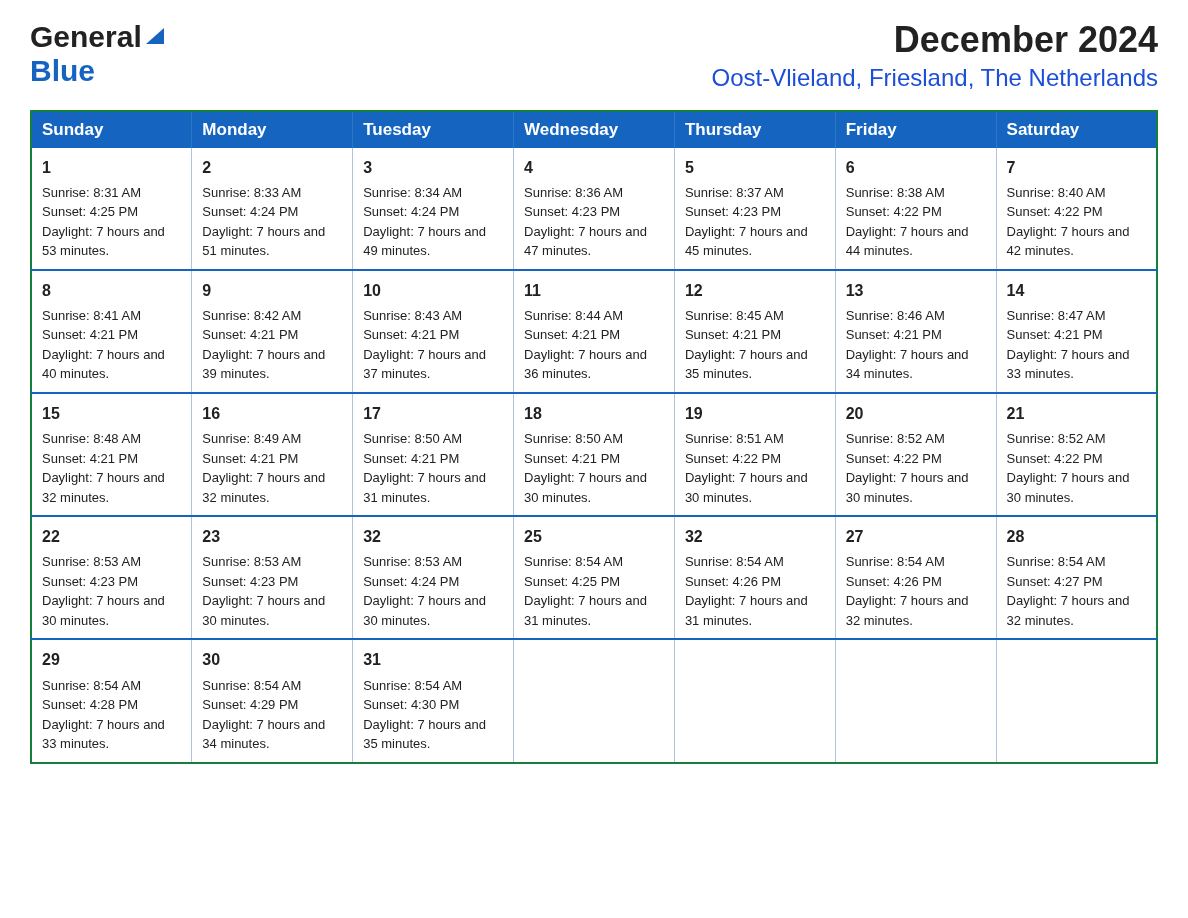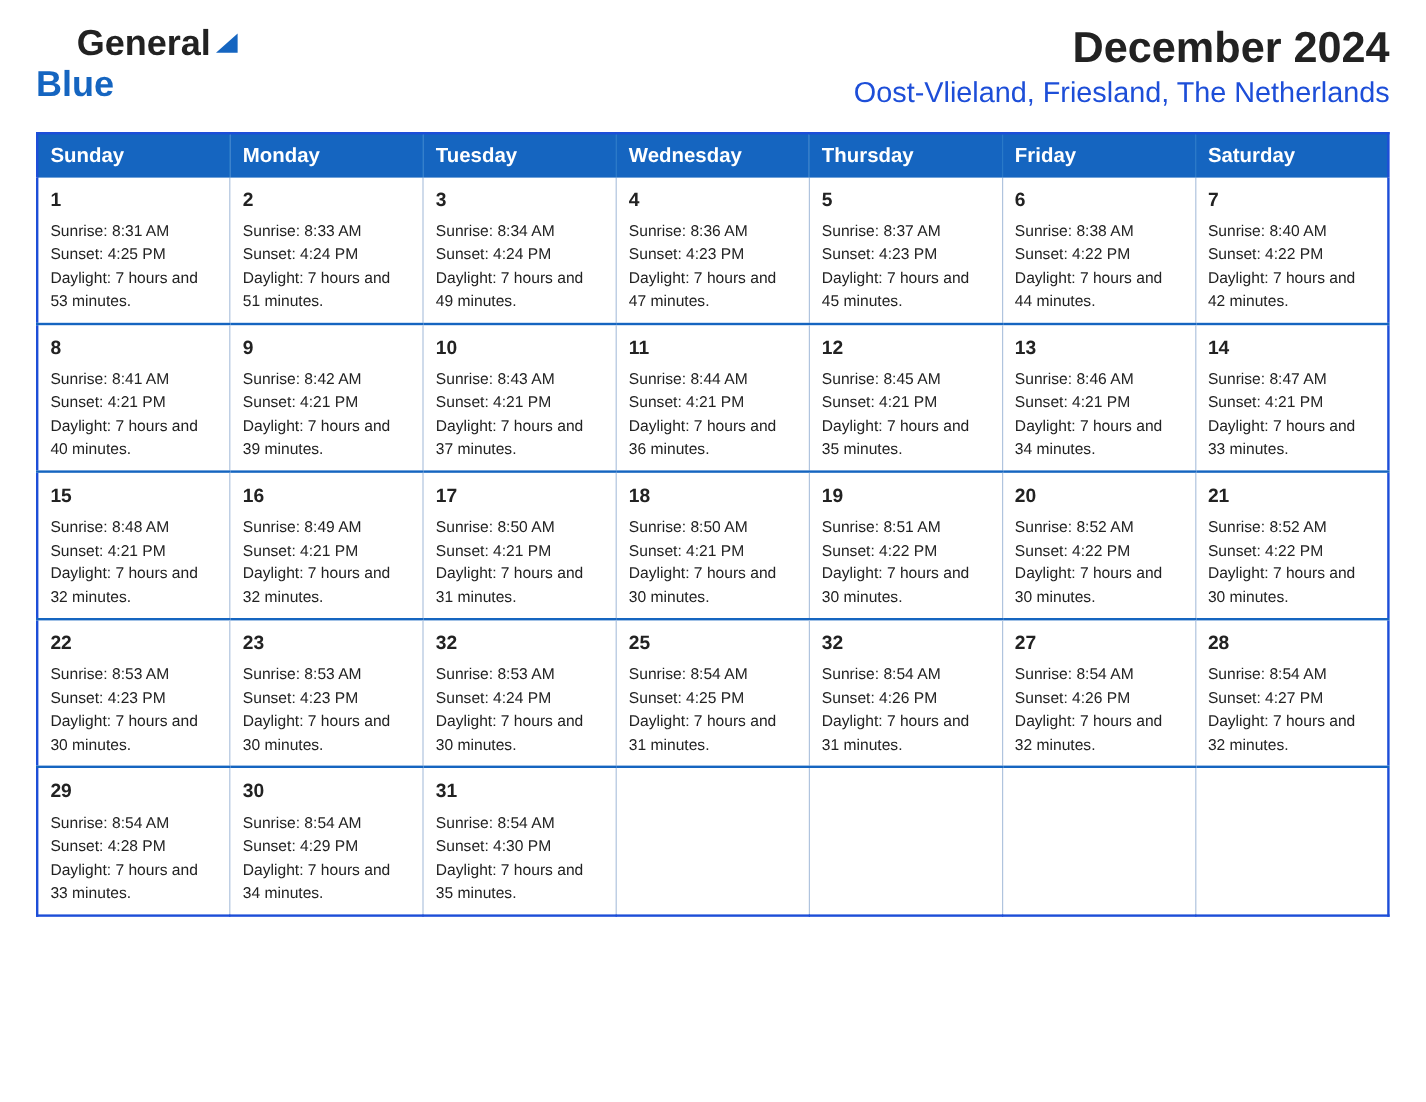--- a/index.html
+++ b/index.html
@@ -32,21 +32,21 @@
       line-height: 1.1;
     }
     .location-title {
       font-size: 24px;
       color: #1d4ed8;
       margin-top: 4px;
     }
     .calendar-table {
       width: 100%;
       border-collapse: collapse;
-      border: 2px solid #1d4ed8;
+      border: 2px solid #15803d;
     }
     .calendar-table th {
       background-color: #1565c0;
       color: #fff;
       font-size: 17px;
       font-weight: bold;
       padding: 8px 10px;
       text-align: left;
       border-right: 1px solid #2979c8;
     }
@@ -82,21 +82,20 @@
       color: #222;
     }
     .empty-cell {
       background: #fff;
     }
     
     .logo-wrap {
       display: flex;
       align-items: center;
       gap: 0px;
-      margin-left: 34px;
     }
     .logo-general {
       font-size: 30px;
       font-weight: bold;
       color: #222;
     }
     .logo-blue-text {
       font-size: 30px;
       font-weight: bold;
       color: #1565c0;

